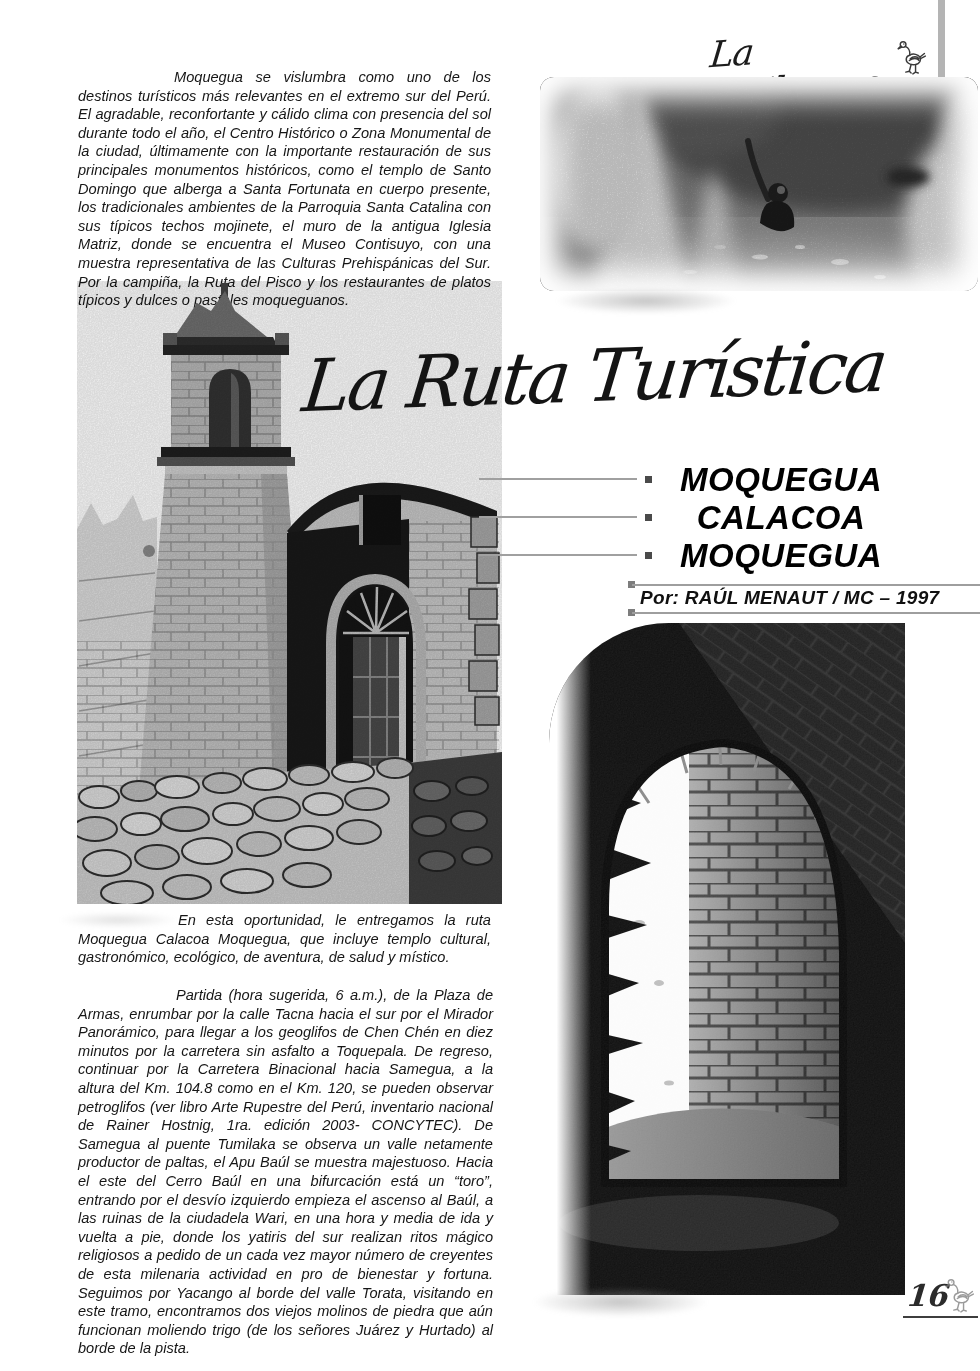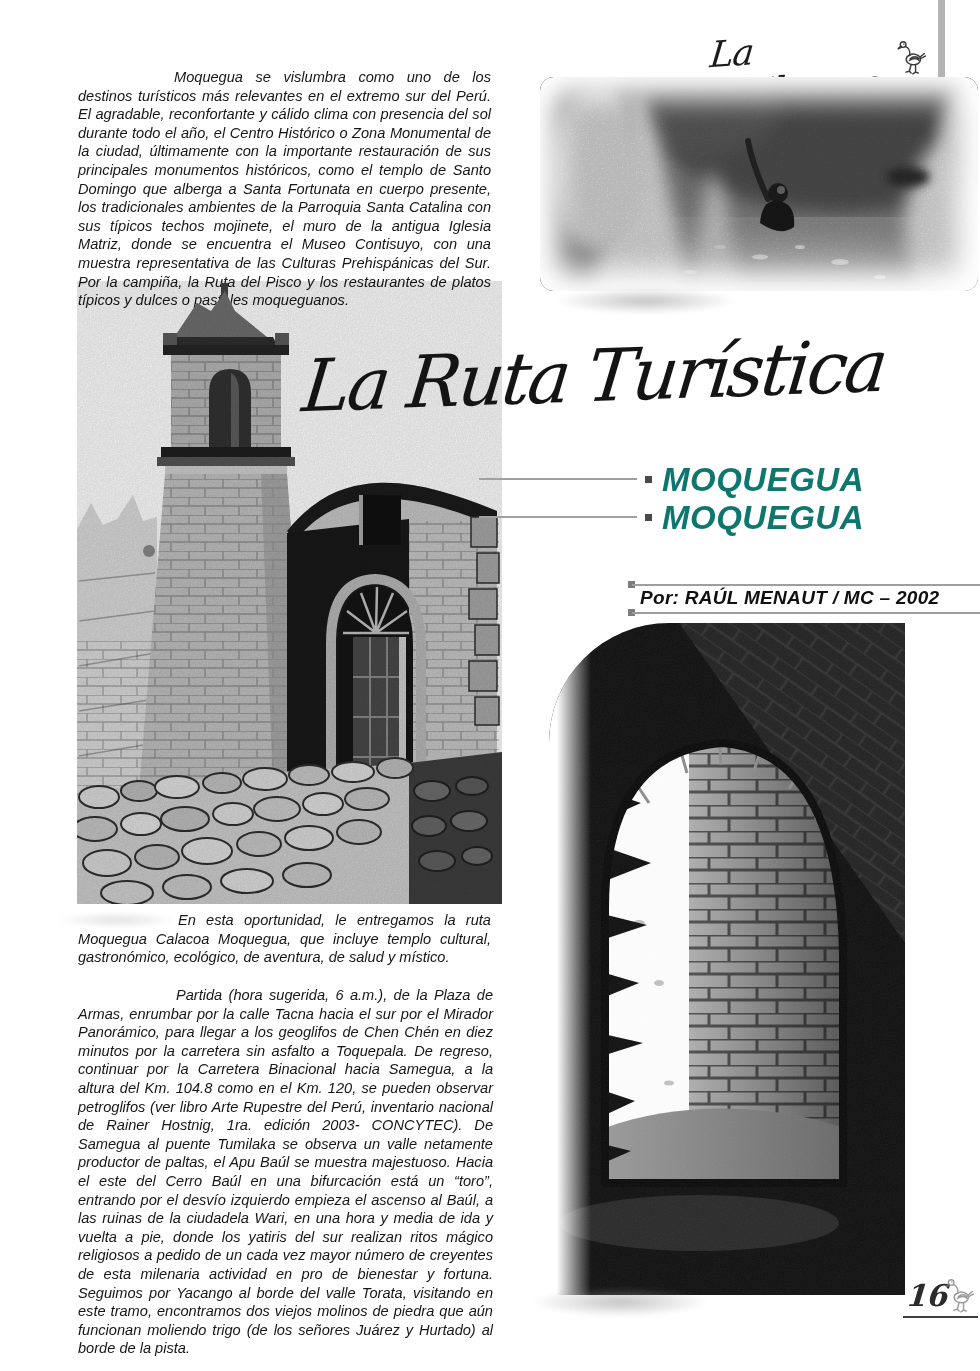--- a/index.html
+++ b/index.html
@@ -41,22 +41,22 @@
     font:italic 72px/1.5 "DejaVu Serif", serif; letter-spacing:-3px; color:#141414;
     transform:rotate(-2deg) skewX(-8deg); white-space:nowrap;
   }
 
   
   .route-list { left:479px; top:460px; width:421px; }
   .route-row { display:flex; align-items:center; height:38px; }
   .leader-line { flex:1; height:2px; background:#a0a0a0; }
   .bullet-square { width:7px; height:7px; background:#4a4a4a; margin:0 10px 0 8px; flex:0 0 auto; }
   .route-label {
-    flex:0 0 238px; 
-    font:italic 700 33px/1 "Liberation Sans", sans-serif; letter-spacing:.5px; color:#0f766e;
+    flex:0 0 238px; text-align:center;
+    font:italic 700 33px/1 "Liberation Sans", sans-serif; letter-spacing:.5px; color:#000000;
   }
 
   
   .byline-block { left:628px; top:578px; width:352px; height:42px; }
   .byline-rule { position:absolute; left:4px; right:0; height:2px; background:#9e9e9e; }
   .byline-rule.top { top:6px; }
   .byline-rule.bottom { top:34px; }
   .rule-square { position:absolute; width:7px; height:7px; background:#7d7d7d; left:0; }
   .rule-square.top { top:3px; }
   .rule-square.bottom { top:31px; }
@@ -295,28 +295,33 @@
 
   <div class="abs route-list">
     <div class="route-row">
       <div class="leader-line"></div>
       <div class="bullet-square"></div>
       <div class="route-label">MOQUEGUA</div>
     </div>
     <div class="route-row">
       <div class="leader-line"></div>
       <div class="bullet-square"></div>
+      <div class="route-label">CALACOA</div>
+    </div>
+    <div class="route-row">
+      <div class="leader-line"></div>
+      <div class="bullet-square"></div>
       <div class="route-label">MOQUEGUA</div>
     </div>
   </div>
 
   <div class="abs byline-block">
     <div class="rule-square top"></div>
     <div class="byline-rule top"></div>
-    <div class="byline-text">Por: RAÚL MENAUT / MC – 2002</div>
+    <div class="byline-text">Por: RAÚL MENAUT / MC – 1997</div>
     <div class="rule-square bottom"></div>
     <div class="byline-rule bottom"></div>
   </div>
 
   <div class="abs photo-arch">
     <svg viewBox="0 0 356 672" width="356" height="672">
       <defs>
         <linearGradient id="g3-lightgrad" x1="0" y1="0" x2="1" y2="0">
           <stop offset="0" stop-color="#ffffff"></stop>
             <stop offset=".45" stop-color="#f2f2f2"></stop>

